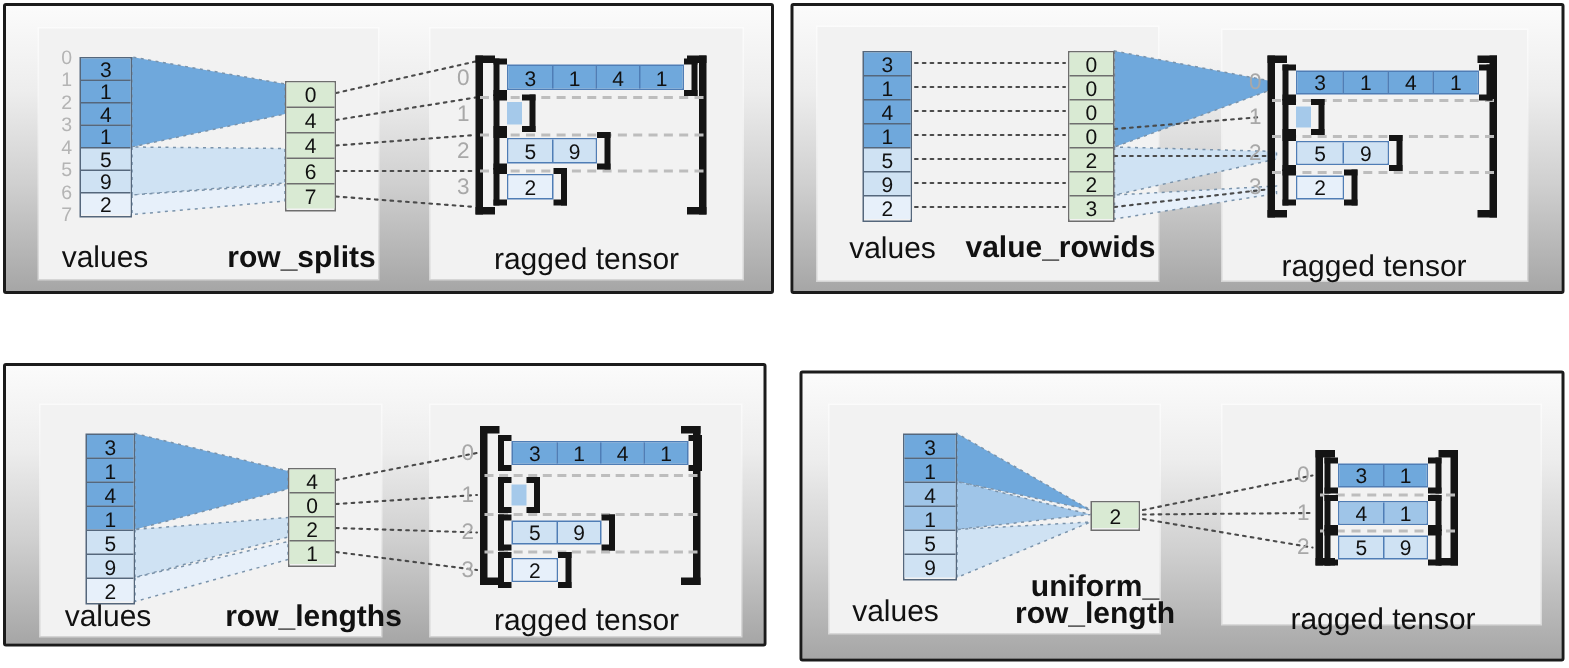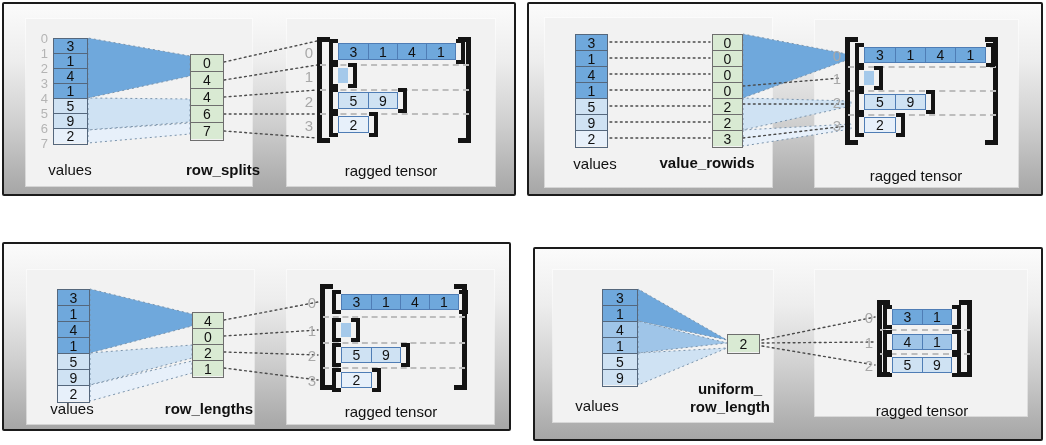--- a/index.html
+++ b/index.html
@@ -10,21 +10,21 @@
   .vcol{position:absolute;box-sizing:border-box;border:1px solid #55677c;}
   .gcol{position:absolute;box-sizing:border-box;border:1px solid #6e6e6e;}
   .vcell{box-sizing:border-box;display:flex;align-items:center;justify-content:center;
          font-size:14px;color:#111;}
   .vcell.bt{border-top:1px solid #55677c;}
   .gcell{box-sizing:border-box;display:flex;align-items:center;justify-content:center;
          font-size:14px;color:#111;background:#d9ead3;}
   .gcell.bt{border-top:1px solid #6e6e6e;}
   .idx{position:absolute;color:#b4b4b4;font-size:13px;transform:translate(-100%,-50%);}
   .ridx{position:absolute;color:#a8a8a8;font-size:15px;transform:translate(-100%,-50%);}
-  .lbl{position:absolute;transform:translateX(-50%);font-size:15px;color:#111;white-space:nowrap;}
+  .lbl{position:absolute;transform:translateX(-50%);font-size:20px;color:#111;white-space:nowrap;}
   .lbl.b{font-weight:bold;}
   .obr{position:absolute;box-sizing:border-box;width:13px;border:5px solid #141414;}
   .obr.l{border-right:none;} .obr.r{border-left:none;}
   .trow{position:absolute;display:flex;align-items:center;}
   .rbr{box-sizing:border-box;width:9px;align-self:stretch;border:4px solid #141414;}
   .rbr.l{border-right:none;} .rbr.r{border-left:none;}
   .cells{box-sizing:border-box;display:flex;border:1px solid #4f7db5;}
   .tcell{box-sizing:border-box;display:flex;align-items:center;justify-content:center;
          font-size:14px;color:#111;}
   .tcell.bl{border-left:1px solid #4f7db5;}
@@ -67,21 +67,21 @@
       <div class="idx" style="left: 44px; top: 124px;">6</div>
       <div class="idx" style="left: 44px; top: 139px;">7</div>
       <div class="gcol" style="left: 186px; top: 50px; width: 34px; height: 87px;">
         <div class="gcell" style="height: 16px;">0</div>
         <div class="gcell bt" style="height: 17px;">4</div>
         <div class="gcell bt" style="height: 17px;">4</div>
         <div class="gcell bt" style="height: 17px;">6</div>
         <div class="gcell bt" style="height: 17px;">7</div>
       </div>
       <div class="lbl" style="left: 66px; top: 157px;">values</div>
-      <div class="lbl b" style="left: 197px; top: 157px; margin-left: 22px;">row_splits</div>
+      <div class="lbl b" style="left: 197px; top: 157px;">row_splits</div>
       <div class="lbl" style="left: 387px; top: 158px;">ragged tensor</div>
       <div class="obr l" style="left: 313px; top: 33px; height: 106px;"></div>
       <div class="obr r" style="left: 454px; top: 33px; height: 106px;"></div>
       <div class="sep" style="left: 316px; top: 60px; width: 149px; height: 0px;"></div>
       <div class="sep" style="left: 316px; top: 85px; width: 149px; height: 0px;"></div>
       <div class="sep" style="left: 316px; top: 109px; width: 149px; height: 0px;"></div>
       <div class="ridx" style="left: 309px; top: 47.5px;">0</div>
       <div class="trow" style="left: 325px; top: 35px; height: 25px;">
         <div class="rbr l"></div>
         <div class="cells" style="height: 17px;">

